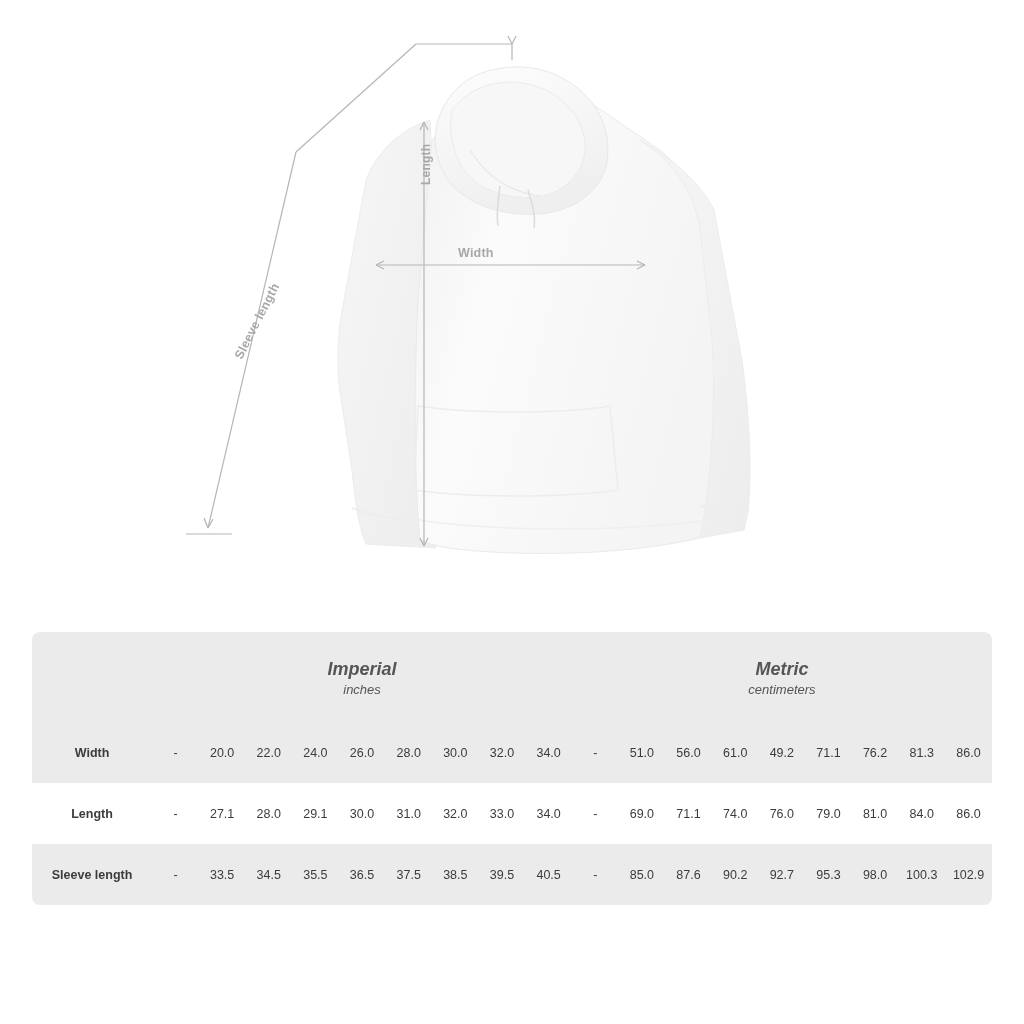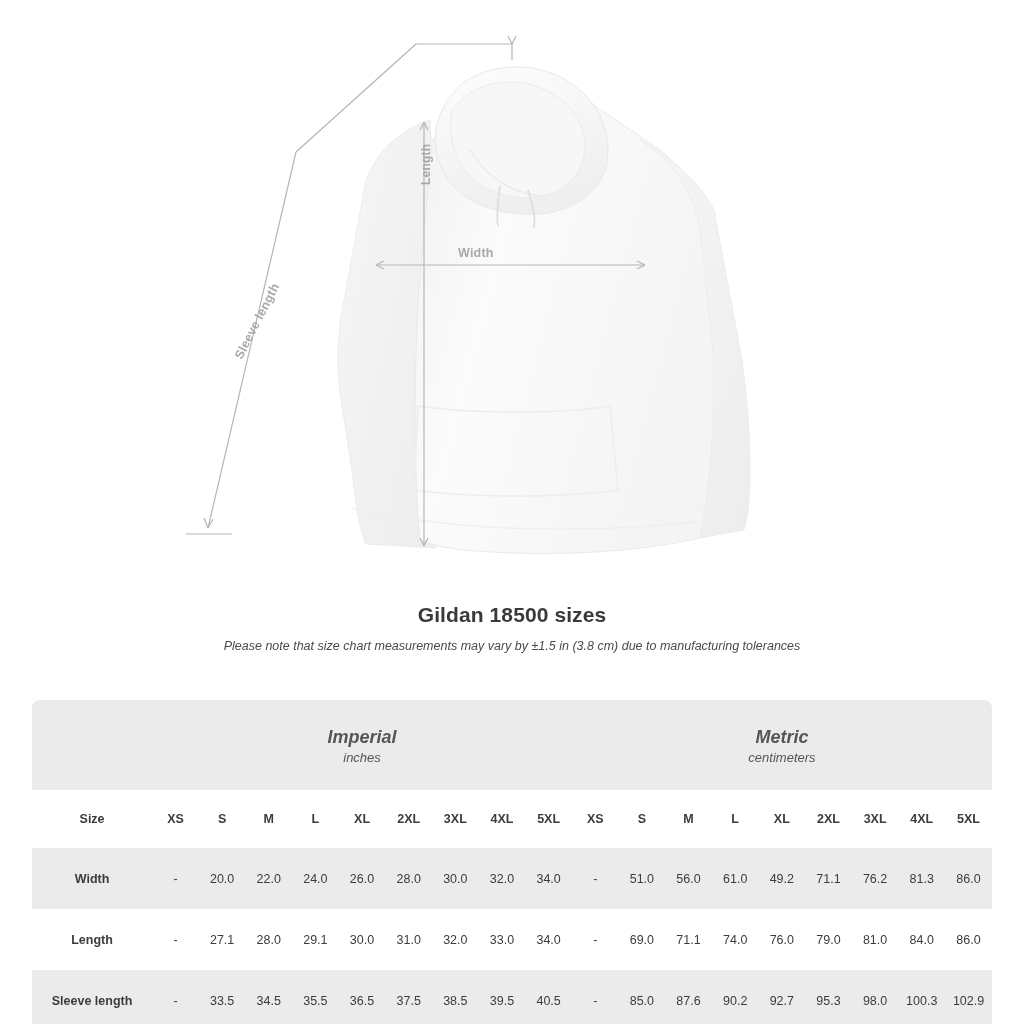--- a/index.html
+++ b/index.html
@@ -215,24 +215,20 @@
         <path d="M208 528 L204 518 M208 528 L213 519"></path>
         <path d="M186 534 L232 534"></path>
       </g>
     </svg>
 
     <div class="dim-label width-label">Width</div>
     <div class="dim-label length-label">Length</div>
     <div class="dim-label sleeve-label">Sleeve length</div>
   </div>
 
-  <div class="title-block">
-    <div class="chart-title">Gildan 18500 sizes</div>
-    <div class="chart-note">Please note that size chart measurements may vary by ±1.5 in (3.8 cm) due to manufacturing tolerances</div>
-  </div>
 
   <div class="table-wrap">
     <table class="size-table">
       <colgroup>
         <col class="col-label">
         <col class="col-cell">
           <col class="col-cell">
           <col class="col-cell">
           <col class="col-cell">
           <col class="col-cell">
@@ -255,41 +251,20 @@
           <td class="unit-head corner-cell rounded-top-left"></td>
           <td class="unit-head" colspan="9">
             <div class="unit-name">Imperial</div>
             <div class="unit-sub">inches</div>
           </td>
           <td class="unit-head rounded-top-right" colspan="9">
             <div class="unit-name">Metric</div>
             <div class="unit-sub">centimeters</div>
           </td>
         </tr>
-        <tr class="hdr-row">
-          <td class="rowlabel-head">Size</td>
-          <td>XS</td>
-          <td>S</td>
-          <td>M</td>
-          <td>L</td>
-          <td>XL</td>
-          <td>2XL</td>
-          <td>3XL</td>
-          <td>4XL</td>
-          <td>5XL</td>
-          <td>XS</td>
-          <td>S</td>
-          <td>M</td>
-          <td>L</td>
-          <td>XL</td>
-          <td>2XL</td>
-          <td>3XL</td>
-          <td>4XL</td>
-          <td>5XL</td>
-        </tr>
       </thead>
       <tbody>
         <tr class="band-alt">
           <td class="row-label">Width</td>
           <td>-</td>
           <td>20.0</td>
           <td>22.0</td>
           <td>24.0</td>
           <td>26.0</td>
           <td>28.0</td>

